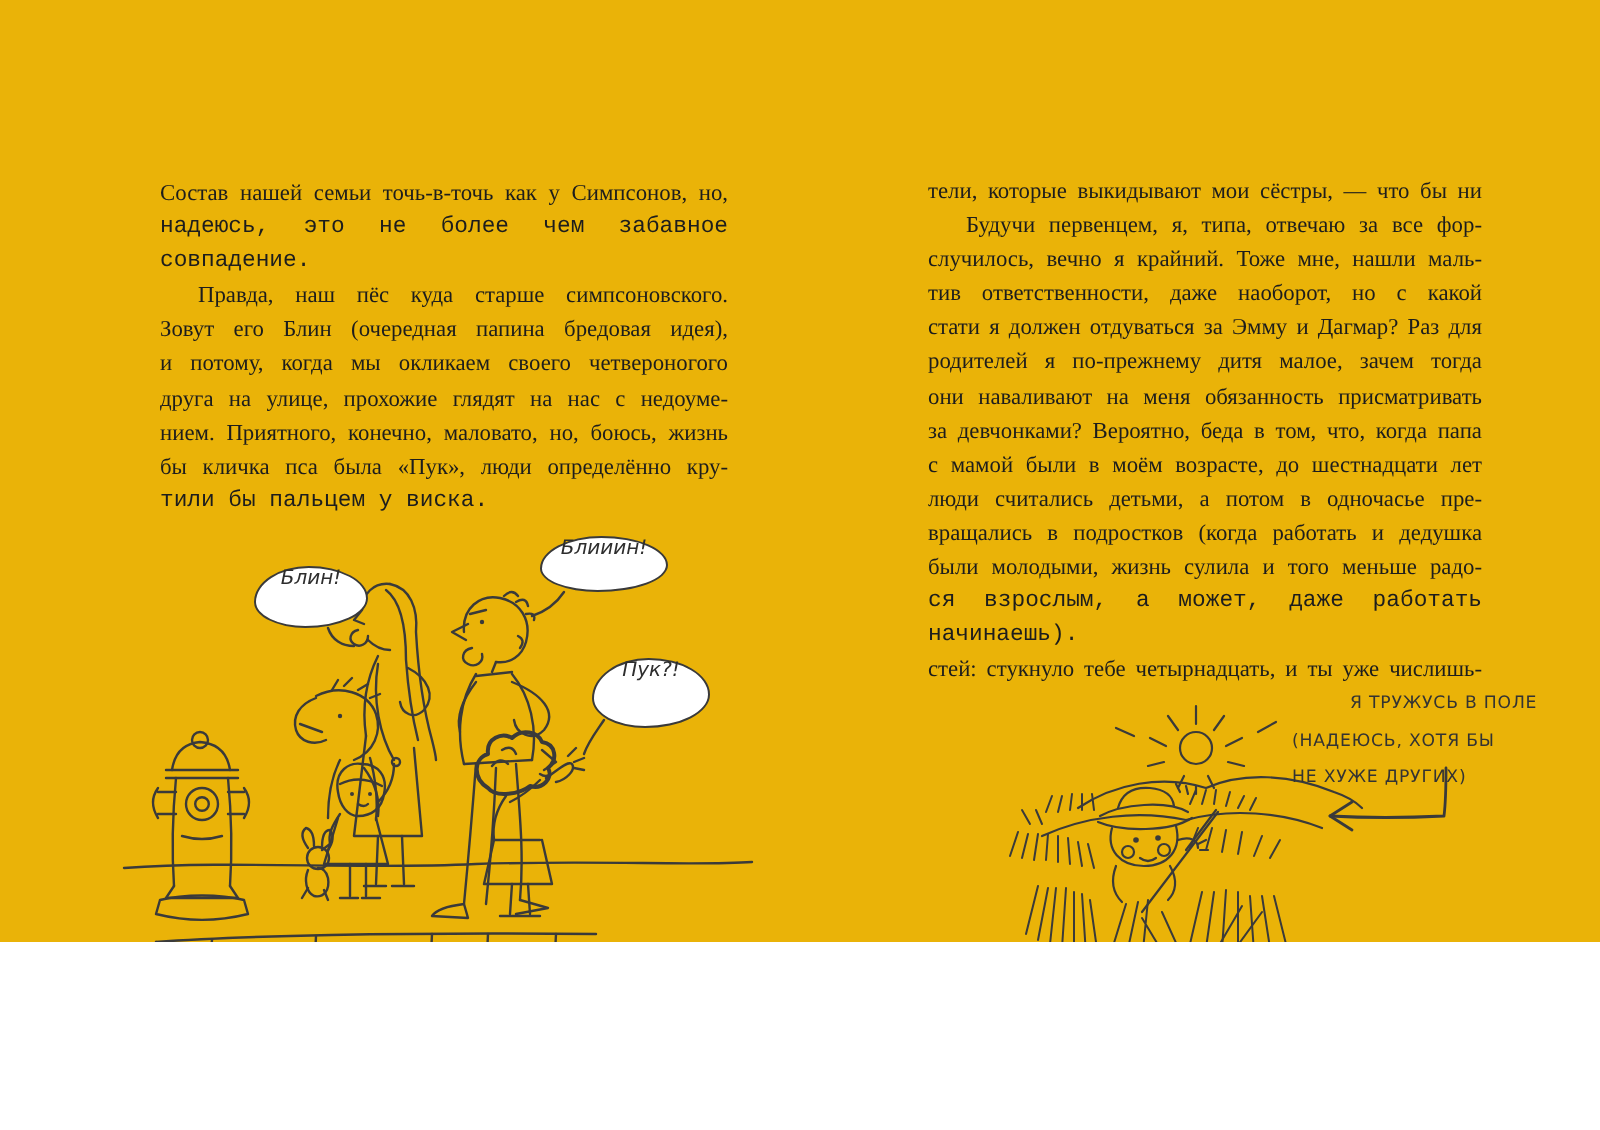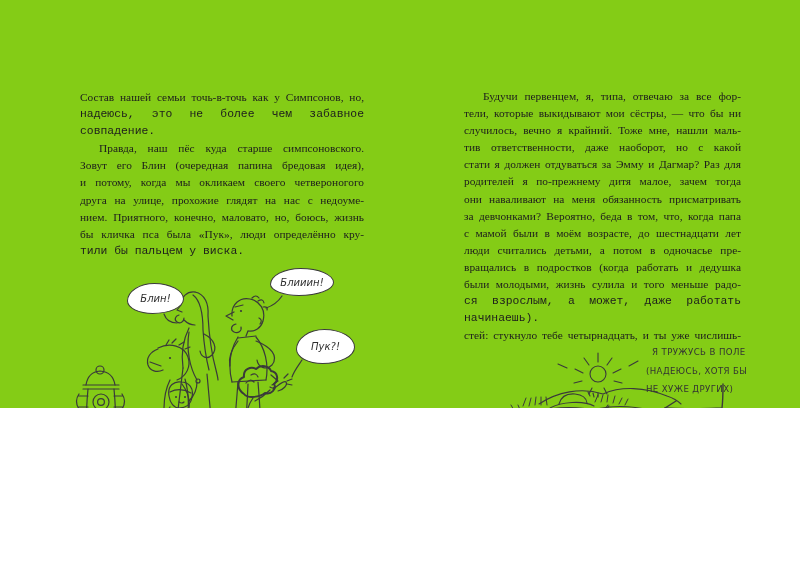--- a/index.html
+++ b/index.html
@@ -1,52 +1,52 @@
 <!DOCTYPE html>
 <html style="--ink: #3a3a3a; --text: #1d1d1d;"><head>
 <meta charset="utf-8">
 <style>
   :root { --ink:#3a3a3a; --text:#1d1d1d; }
   html,body { margin:0; padding:0; background:#fff; }
   .screenshot {
-    position:relative; width:800px; height:408px; background:#84cc16; overflow:hidden;
+    position:relative; width:800px; height:471px; background:#eab308; overflow:hidden;
     font-family:"Liberation Serif", serif; color:var(--text);
   }
   .page { position:absolute; top:0; height:565px; }
   #left-page { left:0; width:400px; }
   #right-page { left:400px; width:400px; }
 
   .text-col { position:absolute; font-size:11.4px; line-height:17.1px; color:var(--text); }
   #left-text  { left:80px;  top:89px; width:284px; }
   #right-text { left:64px;  top:88px; width:277px; } 
   .line { text-align:justify; text-align-last:justify; }
   .line.indent { text-indent:19px; }
   .line.para-end { text-align-last:left;font-family:Liberation Mono, monospace; }
 
   svg.illo { position:absolute; color:var(--ink); }
   #left-illo  { left:58px; top:268px; }
   #right-illo { left:95px; top:332px; } 
 
   .bubble {
     position:absolute; box-sizing:border-box; border:1.3px solid var(--ink); background:#fff;
     border-radius:48% 52% 55% 45% / 58% 52% 48% 42%;
-    display:flex; align-items:center; justify-content:center;
+    display:flex; justify-content:center;
     font-family:"DejaVu Sans", sans-serif; font-style:italic; font-size:10px; color:#2e2e2e;
     z-index:3;
   }
   #bubble-1 { left:127px; top:283px; width:57px; height:31px; }
   #bubble-2 { left:270px; top:268px; width:64px; height:28px; }
   #bubble-3 { left:296px; top:329px; width:59px; height:35px; }
 
   .note {
     position:absolute; left:246px; top:343px; width:130px; 
     font-family:"DejaVu Sans", sans-serif; font-size:8.6px; letter-spacing:0.4px;
     line-height:18.5px; color:#333; z-index:3;
   }
-  .note .note-line:first-child { margin-left:6px; }
+  .note .note-line:first-child { margin-left:29px; }
 
   .pagenum {
     position:absolute; left:65px; top:508px; width:260px; text-align:center;
     font-size:16px; color:#222;
   }
 </style>
 </head>
 <body>
 
 <div class="screenshot">
@@ -176,22 +176,22 @@
   </div>
   <div class="bubble" id="bubble-2">
     <span>Блииин!</span>
   </div>
   <div class="bubble" id="bubble-3">
     <span>Пук?!</span>
   </div>
 
   <div class="page" id="right-page">
     <div class="text-col" id="right-text">
+        <div class="line">тели, которые выкидывают мои сёстры, — что бы ни</div>
         <div class="line indent">Будучи первенцем, я, типа, отвечаю за все фор-</div>
-        <div class="line">тели, которые выкидывают мои сёстры, — что бы ни</div>
         <div class="line">случилось, вечно я крайний. Тоже мне, нашли маль-</div>
         <div class="line">тив ответственности, даже наоборот, но с какой</div>
         <div class="line">стати я должен отдуваться за Эмму и Дагмар? Раз для</div>
         <div class="line">родителей я по-прежнему дитя малое, зачем тогда</div>
         <div class="line">они наваливают на меня обязанность присматривать</div>
         <div class="line">за девчонками? Вероятно, беда в том, что, когда папа</div>
         <div class="line">с мамой были в моём возрасте, до шестнадцати лет</div>
         <div class="line">люди считались детьми, а потом в одночасье пре-</div>
         <div class="line">вращались в подростков (когда работать и дедушка</div>
         <div class="line">были молодыми, жизнь сулила и того меньше радо-</div>

